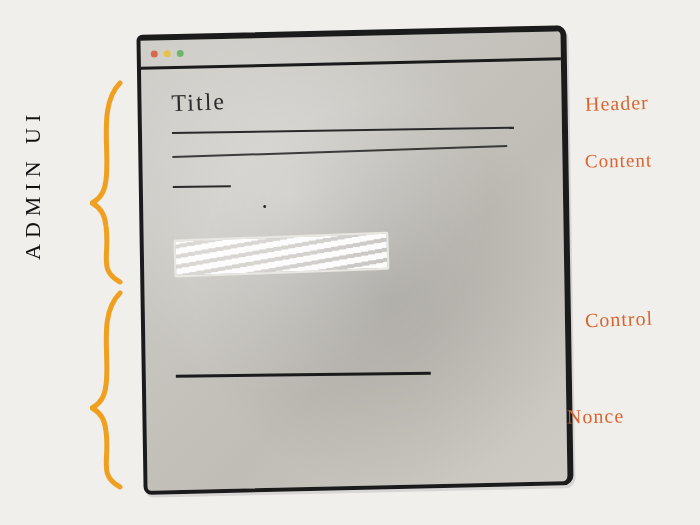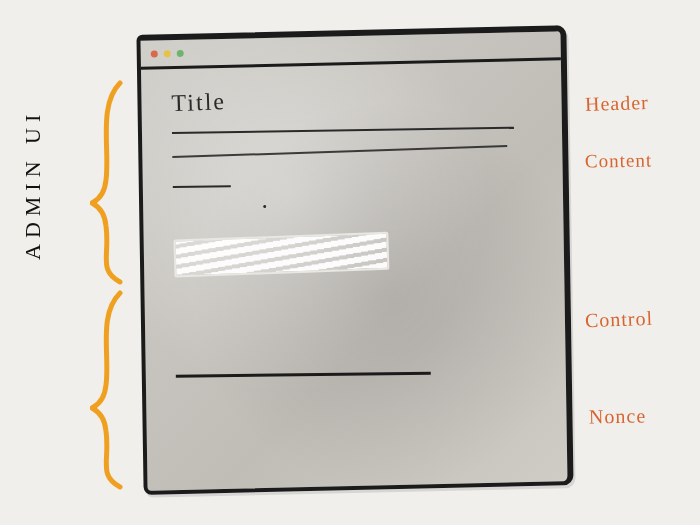--- a/index.html
+++ b/index.html
@@ -120,21 +120,21 @@
   .anno-right {
     position: absolute;
     color: #d8652f;
     font-family: "Comic Sans MS", "Segoe Script", cursive;
     font-size: 20px;
     letter-spacing: 1px;
   }
   .anno-header  { left: 585px; top: 92px;  transform: rotate(-2deg); }
   .anno-content { left: 585px; top: 150px; transform: rotate(-1deg); font-size: 19px;}
   .anno-control { left: 585px; top: 308px; transform: rotate(-2deg); }
-  .anno-nonce   { left: 589px; top: 405px; transform: rotate(-1deg); }
+  .anno-nonce   { left: 567px; top: 405px; transform: rotate(-1deg); }
 
   
   .left-label {
     position: absolute;
     left: 20px;
     top: 260px;
     color: #111;
     font-family: "Comic Sans MS", "Segoe Script", cursive;
     font-size: 22px;
     letter-spacing: 6px;

